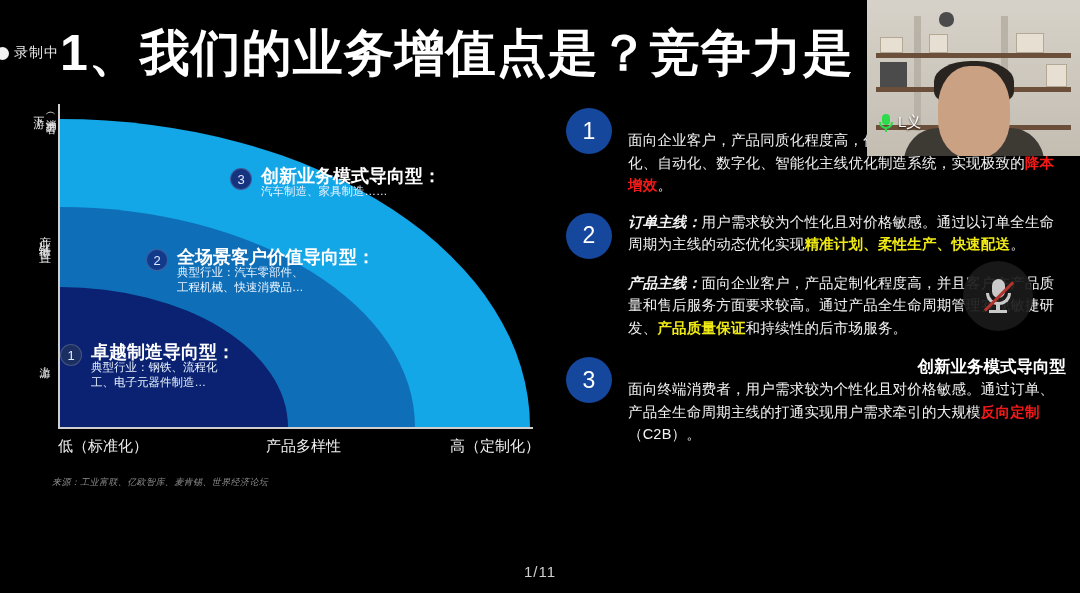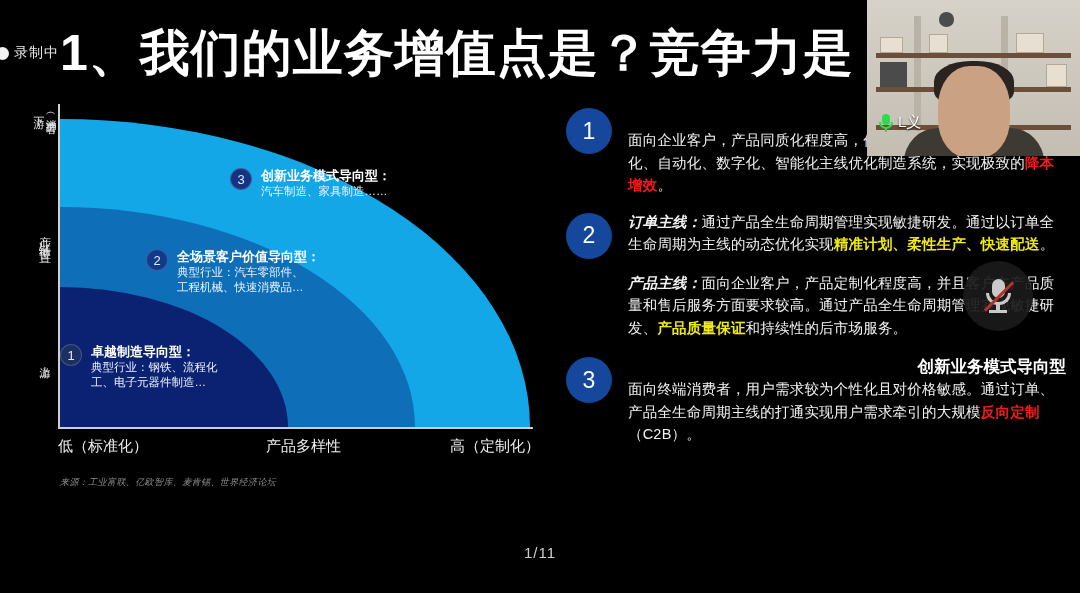--- a/index.html
+++ b/index.html
@@ -53,21 +53,21 @@
   .y-lab.bot   { left: 20px; top: 253px; }
 
   .x-lab {
     position: absolute; color: #efefef; font-size: 15px; top: 333px; white-space: nowrap;
   }
   .x-lab.low  { left: 40px; }
   .x-lab.mid  { left: 248px; }
   .x-lab.high { left: 432px; }
 
   .source-note {
-    position: absolute; left: 60px; top: 476px;
+    position: absolute; left: 52px; top: 476px;
     color: #8d8d8d; font-size: 9px; font-style: italic; letter-spacing: 0.4px;
   }
 
   
   .band { position: absolute; left: 42px; bottom: 17px; }
   .band.outer { width: 470px; height: 308px; background:#14A7E8;
                 border-top-right-radius: 470px 308px; }
   .band.mid   { width: 355px; height: 220px; background:#0E6FB8;
                 border-top-right-radius: 355px 220px; }
   .band.inner { width: 228px; height: 140px; background:#0B2171;
@@ -76,21 +76,21 @@
   .chart-item { position: absolute; display: flex; gap: 9px; align-items: flex-start; }
   .chart-num {
     width: 22px; height: 22px; border-radius: 50%;
     background: #14307F; color: #dfe9ff; font-size: 13px;
     display: flex; align-items: center; justify-content: center;
     flex: 0 0 auto; border: 1px solid rgba(255,255,255,0.18);
   }
   .chart-item.lvl3 .chart-num { background: #15337f; }
   .chart-item.lvl2 .chart-num { background: #123a8a; }
   .chart-item.lvl1 .chart-num { background: #1b2f63; }
-  .chart-txt-t { color: #ffffff; font-size: 13px; font-weight: 700; line-height: 16px; white-space: nowrap;}
+  .chart-txt-t { color: #ffffff; font-size: 18px; font-weight: 700; line-height: 16px; white-space: nowrap;}
   .chart-txt-s { color: #e8f3ff; font-size: 11.5px; font-weight: 400; line-height: 15px; }
 
   .chart-item.lvl3 { left: 212px; top: 64px; }
   .chart-item.lvl2 { left: 128px; top: 145px; }
   .chart-item.lvl1 { left: 42px; top: 240px; }
   .chart-item.lvl2 .chart-txt-s { max-width: 130px; }
   .chart-item.lvl1 .chart-txt-s { max-width: 128px; }
 
   
   .right-col { position: absolute; left: 566px; top: 106px; width: 500px; }
@@ -106,21 +106,21 @@
   .sec-p {
     font-size: 14.5px; color: #f2f2f2; line-height: 22.5px; letter-spacing: 0.2px;
   }
   .sec-p + .sec-p { margin-top: 16px; }
   .hl-red { color: #f51818; font-weight: 700; }
   .hl-yellow { color: #f0ea14; font-weight: 700; }
   .i-b { font-weight: 700; font-style: italic; }
 
   
   .page-ind {
-    position: absolute; left: 0; right: 0; top: 544px; text-align: center;
+    position: absolute; left: 0; right: 0; top: 563px; text-align: center;
     color: #cfcfcf; font-size: 15px; letter-spacing: 1px;
   }
 
   
   .video-tile {
     position: absolute; right: 0px; top: 0px; width: 213px; height: 156px;
     overflow: hidden; background: #c2410c;
   }
   .vt-wall { position: absolute; inset: 0; background: linear-gradient(#d7d2c9, #c3bdb2); }
   .vt-shelf {
@@ -237,21 +237,21 @@
       <div class="sec-badge">1</div>
       <div class="sec-body">
         <div class="sec-title">卓越制造导向型</div>
         <div class="sec-p"><span>面向企业客户，产品同质化程度高，价格竞争激烈。通过沿精益化、自动化、数字化、智能化主线优化制造系统，实现极致的</span><span class="hl-red">降本增效</span><span>。</span></div>
       </div>
     </div>
 
     <div class="sec" style="margin-top:14px;">
       <div class="sec-badge">2</div>
       <div class="sec-body">
-        <div class="sec-p"><span class="i-b">订单主线：</span><span>通过产品全生命周期管理实现敏捷研发。通过以订单全生命周期为主线的动态优化实现</span><span class="hl-yellow">精准计划、柔性生产、快速配送</span><span>。</span></div>
+        <div class="sec-p"><span class="i-b">订单主线：</span><span>用户需求较为个性化且对价格敏感。通过以订单全生命周期为主线的动态优化实现</span><span class="hl-yellow">精准计划、柔性生产、快速配送</span><span>。</span></div>
         <div class="sec-p"><span class="i-b">产品主线：</span><span>面向企业客户，产品定制化程度高，并且客户在产品质量和售后服务方面要求较高。通过产品全生命周期管理实现敏捷研发、</span><span class="hl-yellow">产品质量保证</span><span>和持续性的后市场服务。</span></div>
       </div>
     </div>
 
     <div class="sec" style="margin-top:16px;">
       <div class="sec-badge">3</div>
       <div class="sec-body">
         <div class="sec-title">创新业务模式导向型</div>
         <div class="sec-p"><span>面向终端消费者，用户需求较为个性化且对价格敏感。通过订单、产品全生命周期主线的打通实现用户需求牵引的大规模</span><span class="hl-red">反向定制</span><span>（C2B）。</span></div>
       </div>

